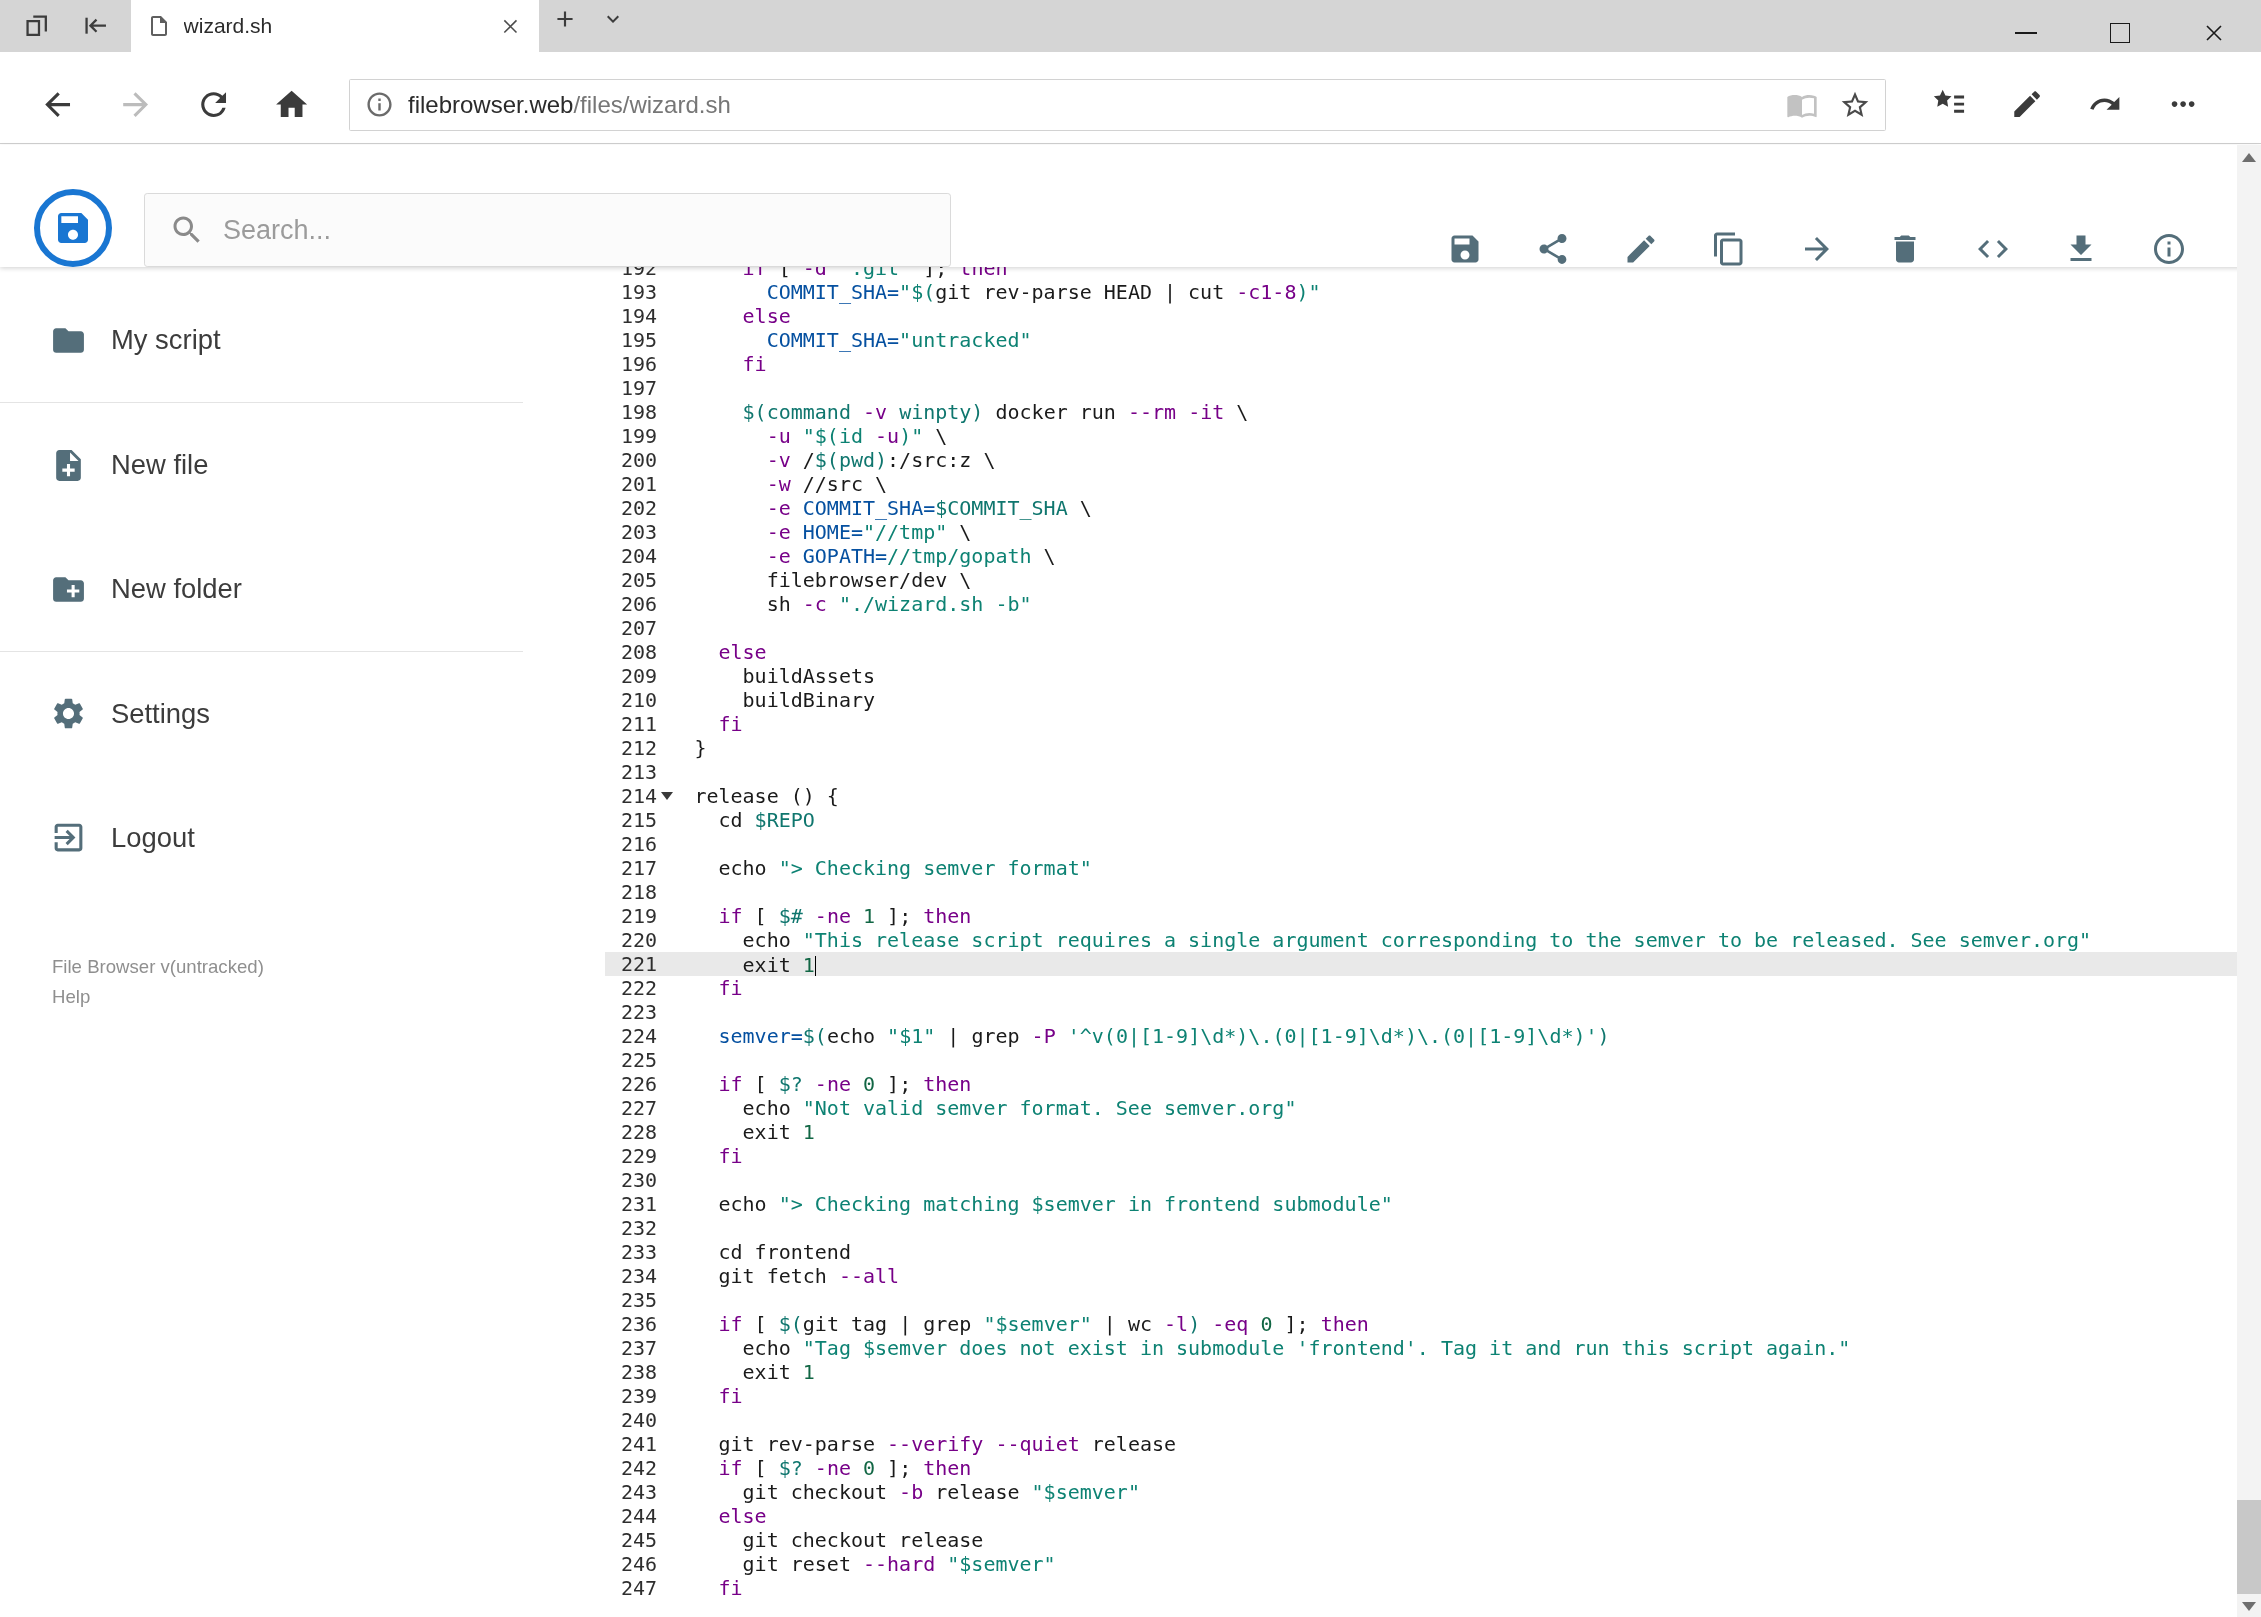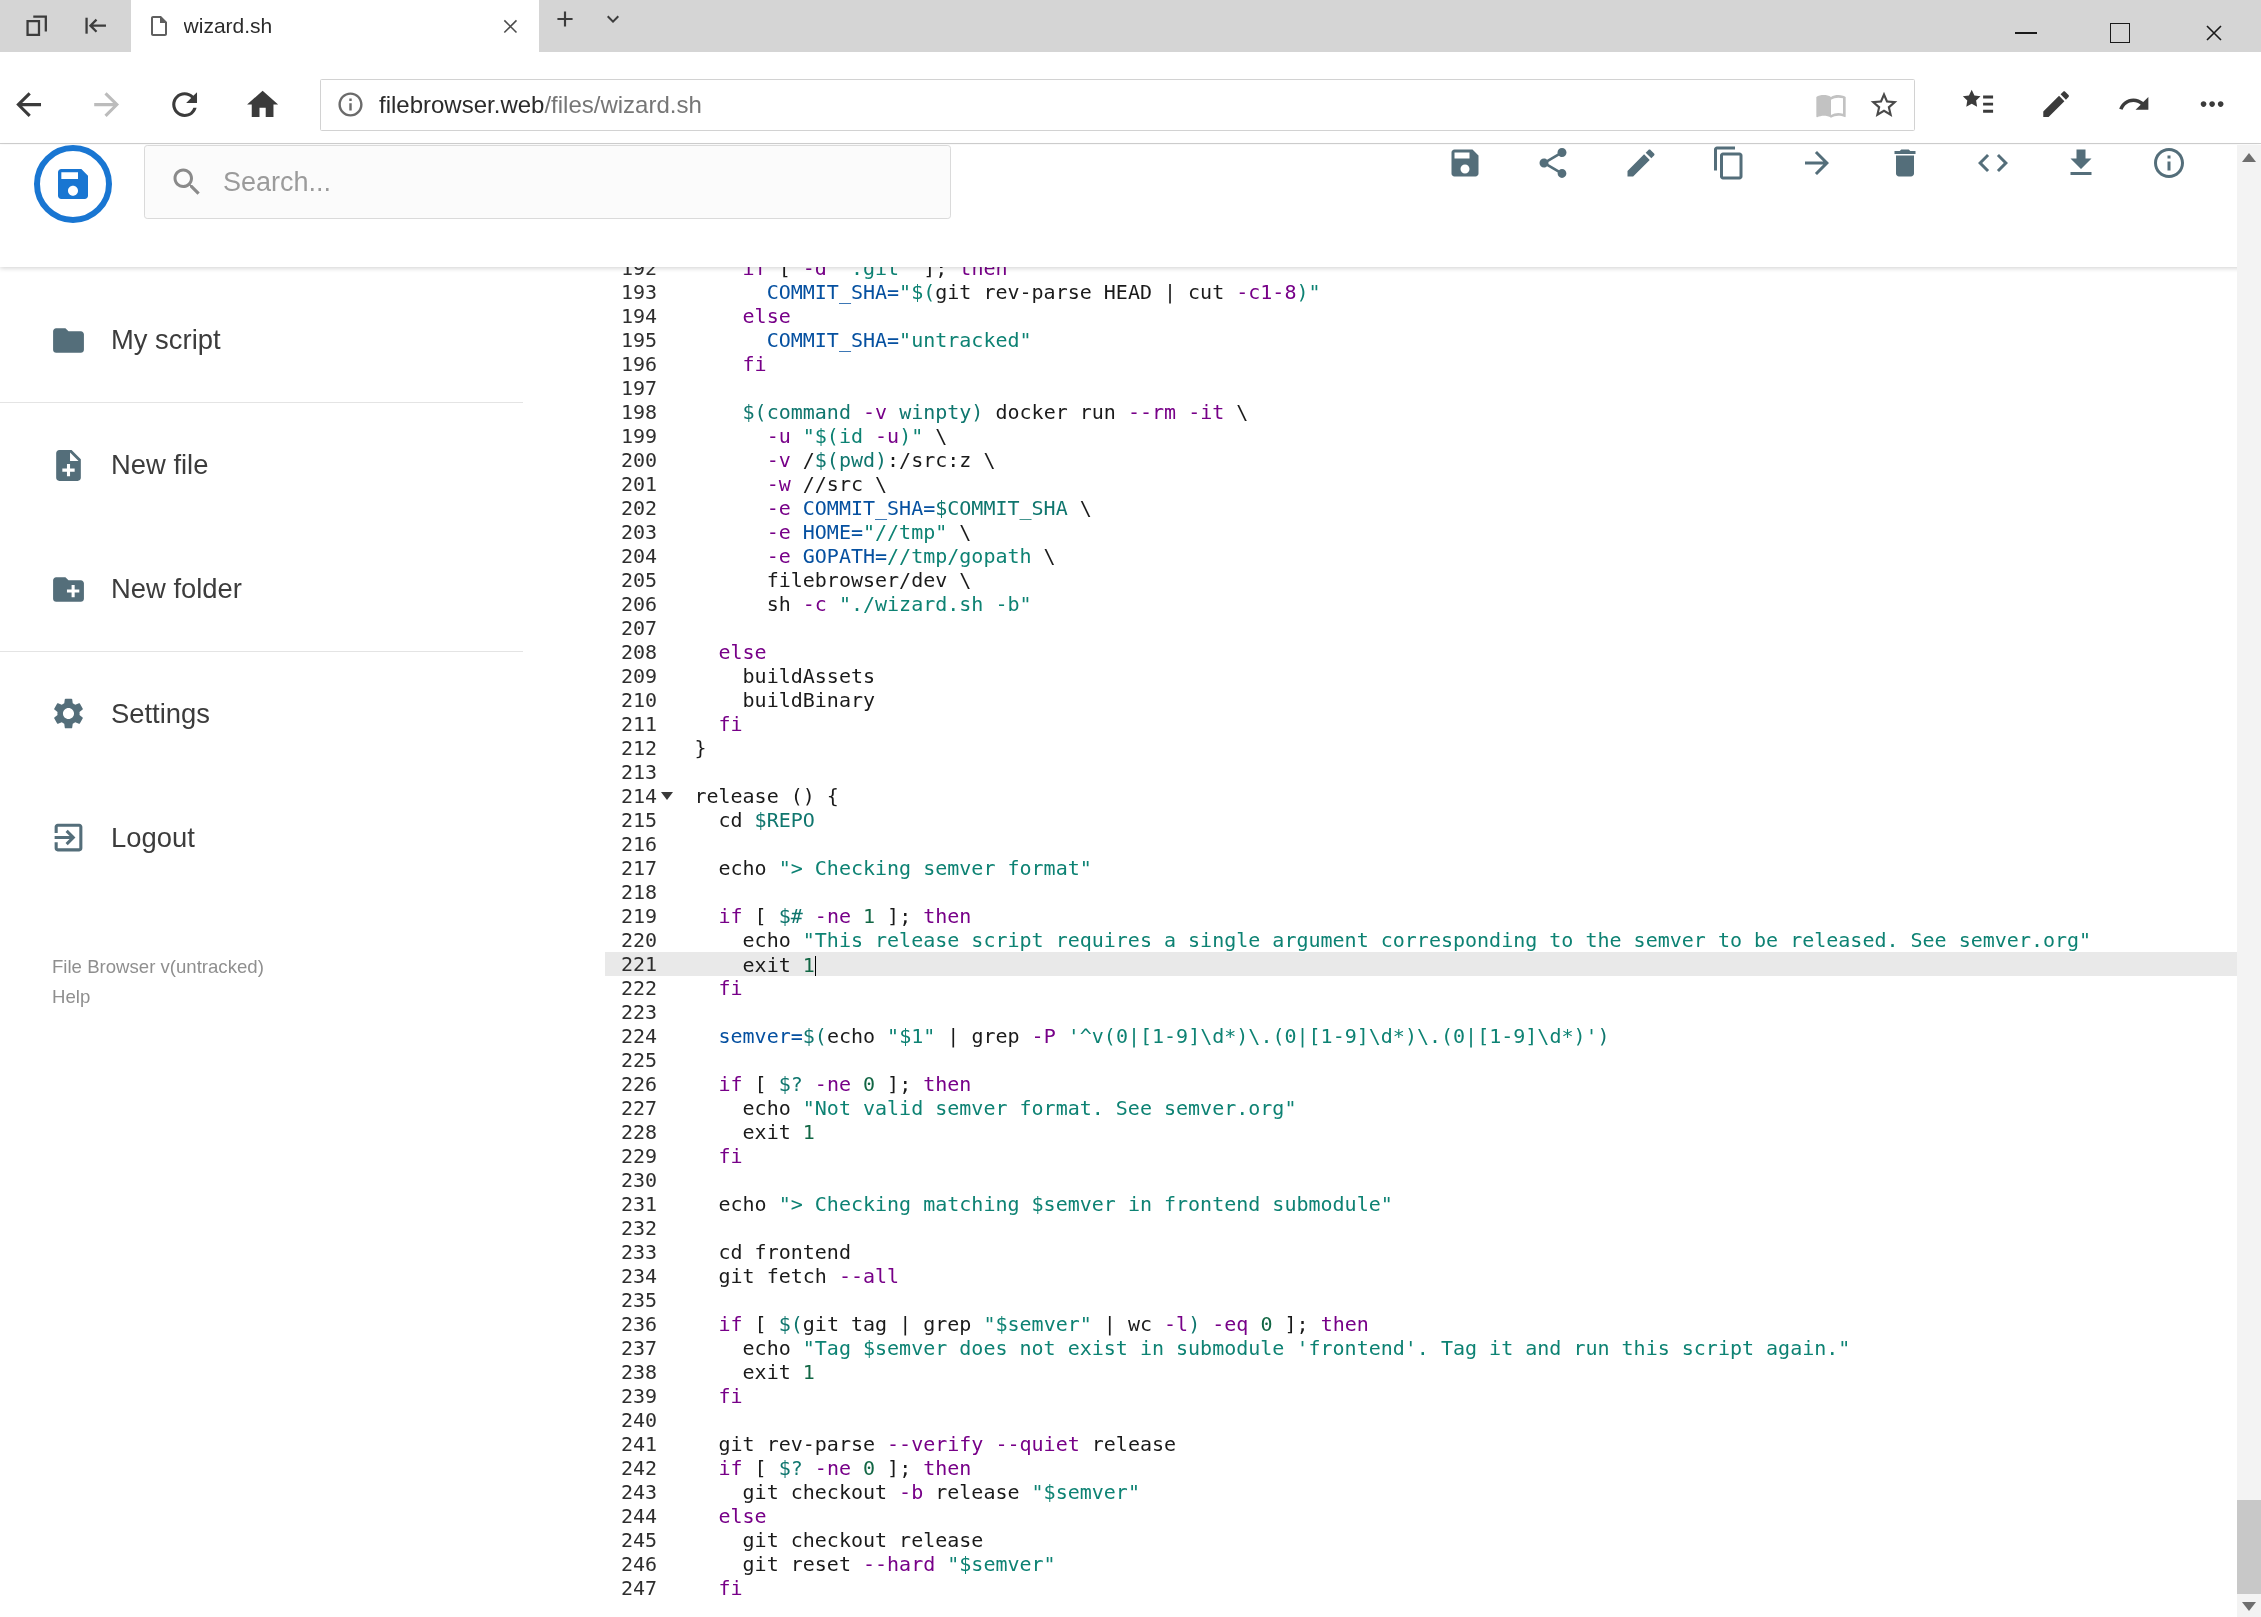--- a/index.html
+++ b/index.html
@@ -25,21 +25,21 @@
   .tabchev svg{width:24px;height:24px;}
   .win-controls{margin-left:auto;display:flex;}
   .win-btn{width:94px;height:66px;display:flex;align-items:center;justify-content:center;
     background:none;border:none;color:#1a1a1a;cursor:pointer;}
   .glyph-min{width:22.6px;height:1.6px;background:currentColor;}
   .glyph-max{width:19.4px;height:19.4px;border:1.6px solid currentColor;}
   .win-btn svg{width:24px;height:24px;}
 
   
   .navbar{position:absolute;top:66px;left:0;width:2261px;height:78px;background:#fff;
-    border-bottom:0.8px solid #cfcfcf;display:flex;align-items:center;padding:0 8px;}
+    border-bottom:0.8px solid #cfcfcf;display:flex;align-items:center;padding:0 37px;}
   .nav-btn{width:42px;height:42px;margin-right:36px;color:#3b3b3b;background:none;border:none;
     cursor:pointer;padding:2.4px;}
   .nav-btn svg{width:100%;height:100%;}
   .nav-btn.disabled{color:#bcbcbc;}
   .addressbar{flex:1;height:52px;background:#fff;border:0.8px solid #d2d2d2;border-radius:1.6px;
     display:flex;align-items:center;padding:0 14.5px;cursor:text;}
   .addr-info{width:29px;height:29px;color:#6b6b6b;flex:none;}
   .url{margin-left:14.5px;font-size:24px;color:#2b2b2b;white-space:nowrap;flex:1;overflow:hidden;}
   .url .path{color:#767676;}
   .addr-ic{width:32px;height:32px;background:none;border:none;padding:0;cursor:pointer;margin-left:21px;flex:none;}
@@ -47,21 +47,21 @@
   .ic-book{color:#c2c2c2;}
   .ic-star{color:#4a4a4a;}
   .nav-right{display:flex;gap:39px;margin:0 21px 0 44px;}
   .nav-right .nav-btn{margin-right:0;width:39px;height:39px;}
 
   
   .page{position:absolute;top:145px;left:0;width:2261px;height:1473px;background:#fff;}
 
   
   .app-header{position:absolute;top:0;left:0;right:0;height:122px;background:#fff;
-    box-shadow:0 1.6px 4.8px rgba(0,0,0,0.18);display:flex;align-items:flex-start;z-index:5;}
+    box-shadow:0 1.6px 4.8px rgba(0,0,0,0.18);display:flex;align-items:flex-end;z-index:5;}
   .logo{width:78px;height:78px;border-radius:50%;border:6.5px solid #1976d2;background:#fff;
     margin-left:34px;display:flex;align-items:center;justify-content:center;cursor:pointer;flex:none;}
   .logo svg{width:40px;height:40px;color:#1976d2;}
   .search{margin-left:32px;width:807px;height:74px;border:0.8px solid #dadada;background:#fbfbfb;
     border-radius:3.2px;display:flex;align-items:center;padding:0 24px;}
   .search svg{width:36px;height:36px;color:#8a8a8a;flex:none;}
   .search input{border:none;outline:none;background:transparent;font-size:27px;margin-left:18px;
     flex:1;color:#333;font-family:inherit;}
   .search input::placeholder{color:#9b9b9b;}
   .header-toolbar{margin-left:auto;display:flex;gap:52px;padding-right:74px;}

